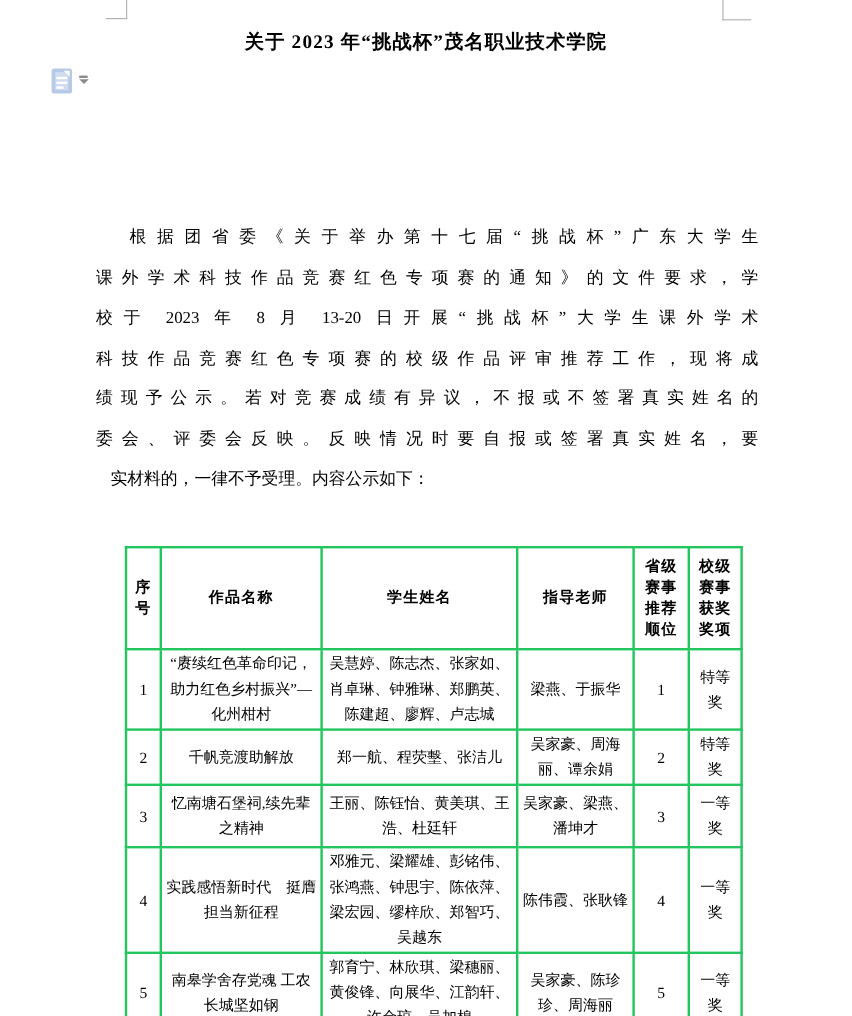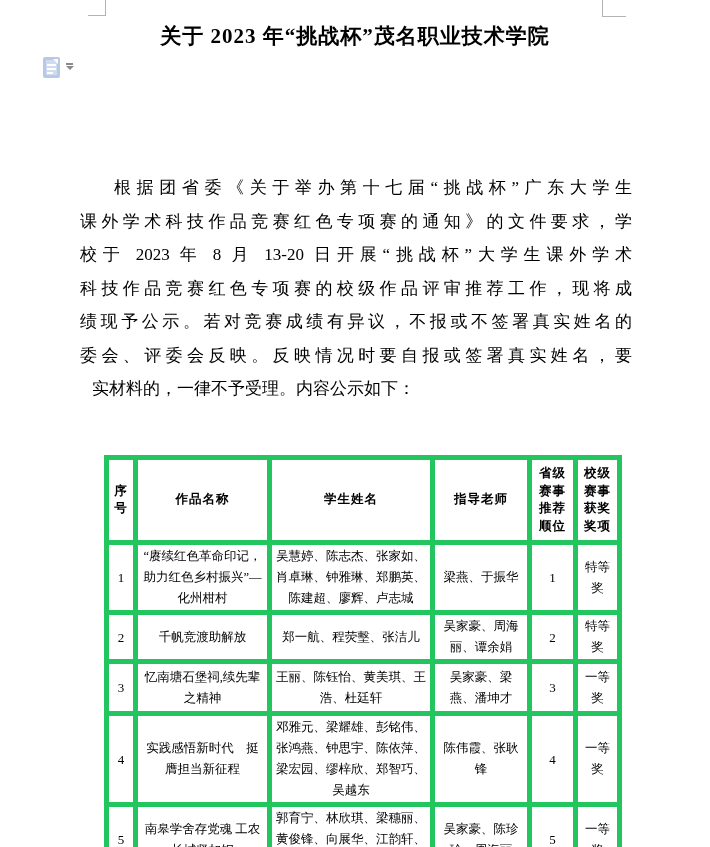--- a/index.html
+++ b/index.html
@@ -22,40 +22,40 @@
   .doc-icon .l1,.doc-icon .l2,.doc-icon .l3{position:absolute;left:4px;height:2px;background:#ffffff;}
   .doc-icon .l1{top:7px;width:9px;}
   .doc-icon .l2{top:11px;width:9px;}
   .doc-icon .l3{top:15px;width:6px;}
   .dd-arrow{position:absolute;left:23px;top:6px;width:8px;height:8px;}
   .dd-arrow .bar{position:absolute;left:0;top:0;width:7px;height:2px;background:#8a8a8a;}
   .dd-arrow .tri{position:absolute;left:0;top:3px;width:0;height:0;border-left:4px solid transparent;border-right:4px solid transparent;border-top:4px solid #8a8a8a;}
 
   
   .title{position:absolute;left:0;top:19px;width:710px;text-align:center;
-    font-weight:bold;font-size:21px;line-height:34px;letter-spacing:1px;}
+    font-weight:bold;font-size:16px;line-height:34px;letter-spacing:1px;}
   .caret{display:inline-block;width:2px;height:25px;background:#000;vertical-align:-4px;margin-left:1px;}
 
   
-  .body-text{position:absolute;left:80px;top:171px;width:552px;font-size:17px;line-height:33.5px;}
+  .body-text{position:absolute;left:80px;top:182px;width:552px;font-size:14px;line-height:33.5px;}
   .bline{text-align:justify;text-align-last:justify;white-space:nowrap;}
   .bline{white-space:normal;}
   .bline.first{text-indent:2em;}
   .bline.last{text-align-last:left;margin-left:12px;}
 
   
   table.awards{position:absolute;left:104px;top:455px;border-collapse:collapse;table-layout:fixed;
     font-size:12.5px;}
   table.awards col.c-no{width:29px;}
   table.awards col.c-work{width:134px;}
   table.awards col.c-students{width:163px;}
   table.awards col.c-teachers{width:97px;}
   table.awards col.c-rank{width:46px;}
   table.awards col.c-award{width:44px;}
-  table.awards td,table.awards th{border:5px solid #22c55e;text-align:center;vertical-align:middle;
+  table.awards td,table.awards th{border:2px solid #22c55e;text-align:center;vertical-align:middle;
     padding:1px 3px;font-weight:normal;line-height:21px;}
   table.awards th{font-weight:bold;white-space:pre-line;line-height:17.5px;letter-spacing:1px;}
   tr.hdr{height:85px;}
   tr.r1{height:67px;}
   tr.r2{height:44px;}
   tr.r3{height:52px;}
   tr.r4{height:79px;}
   tr.r5{height:64px;}
   td.award{line-height:20px;}
   td.num{font-size:13px;}

